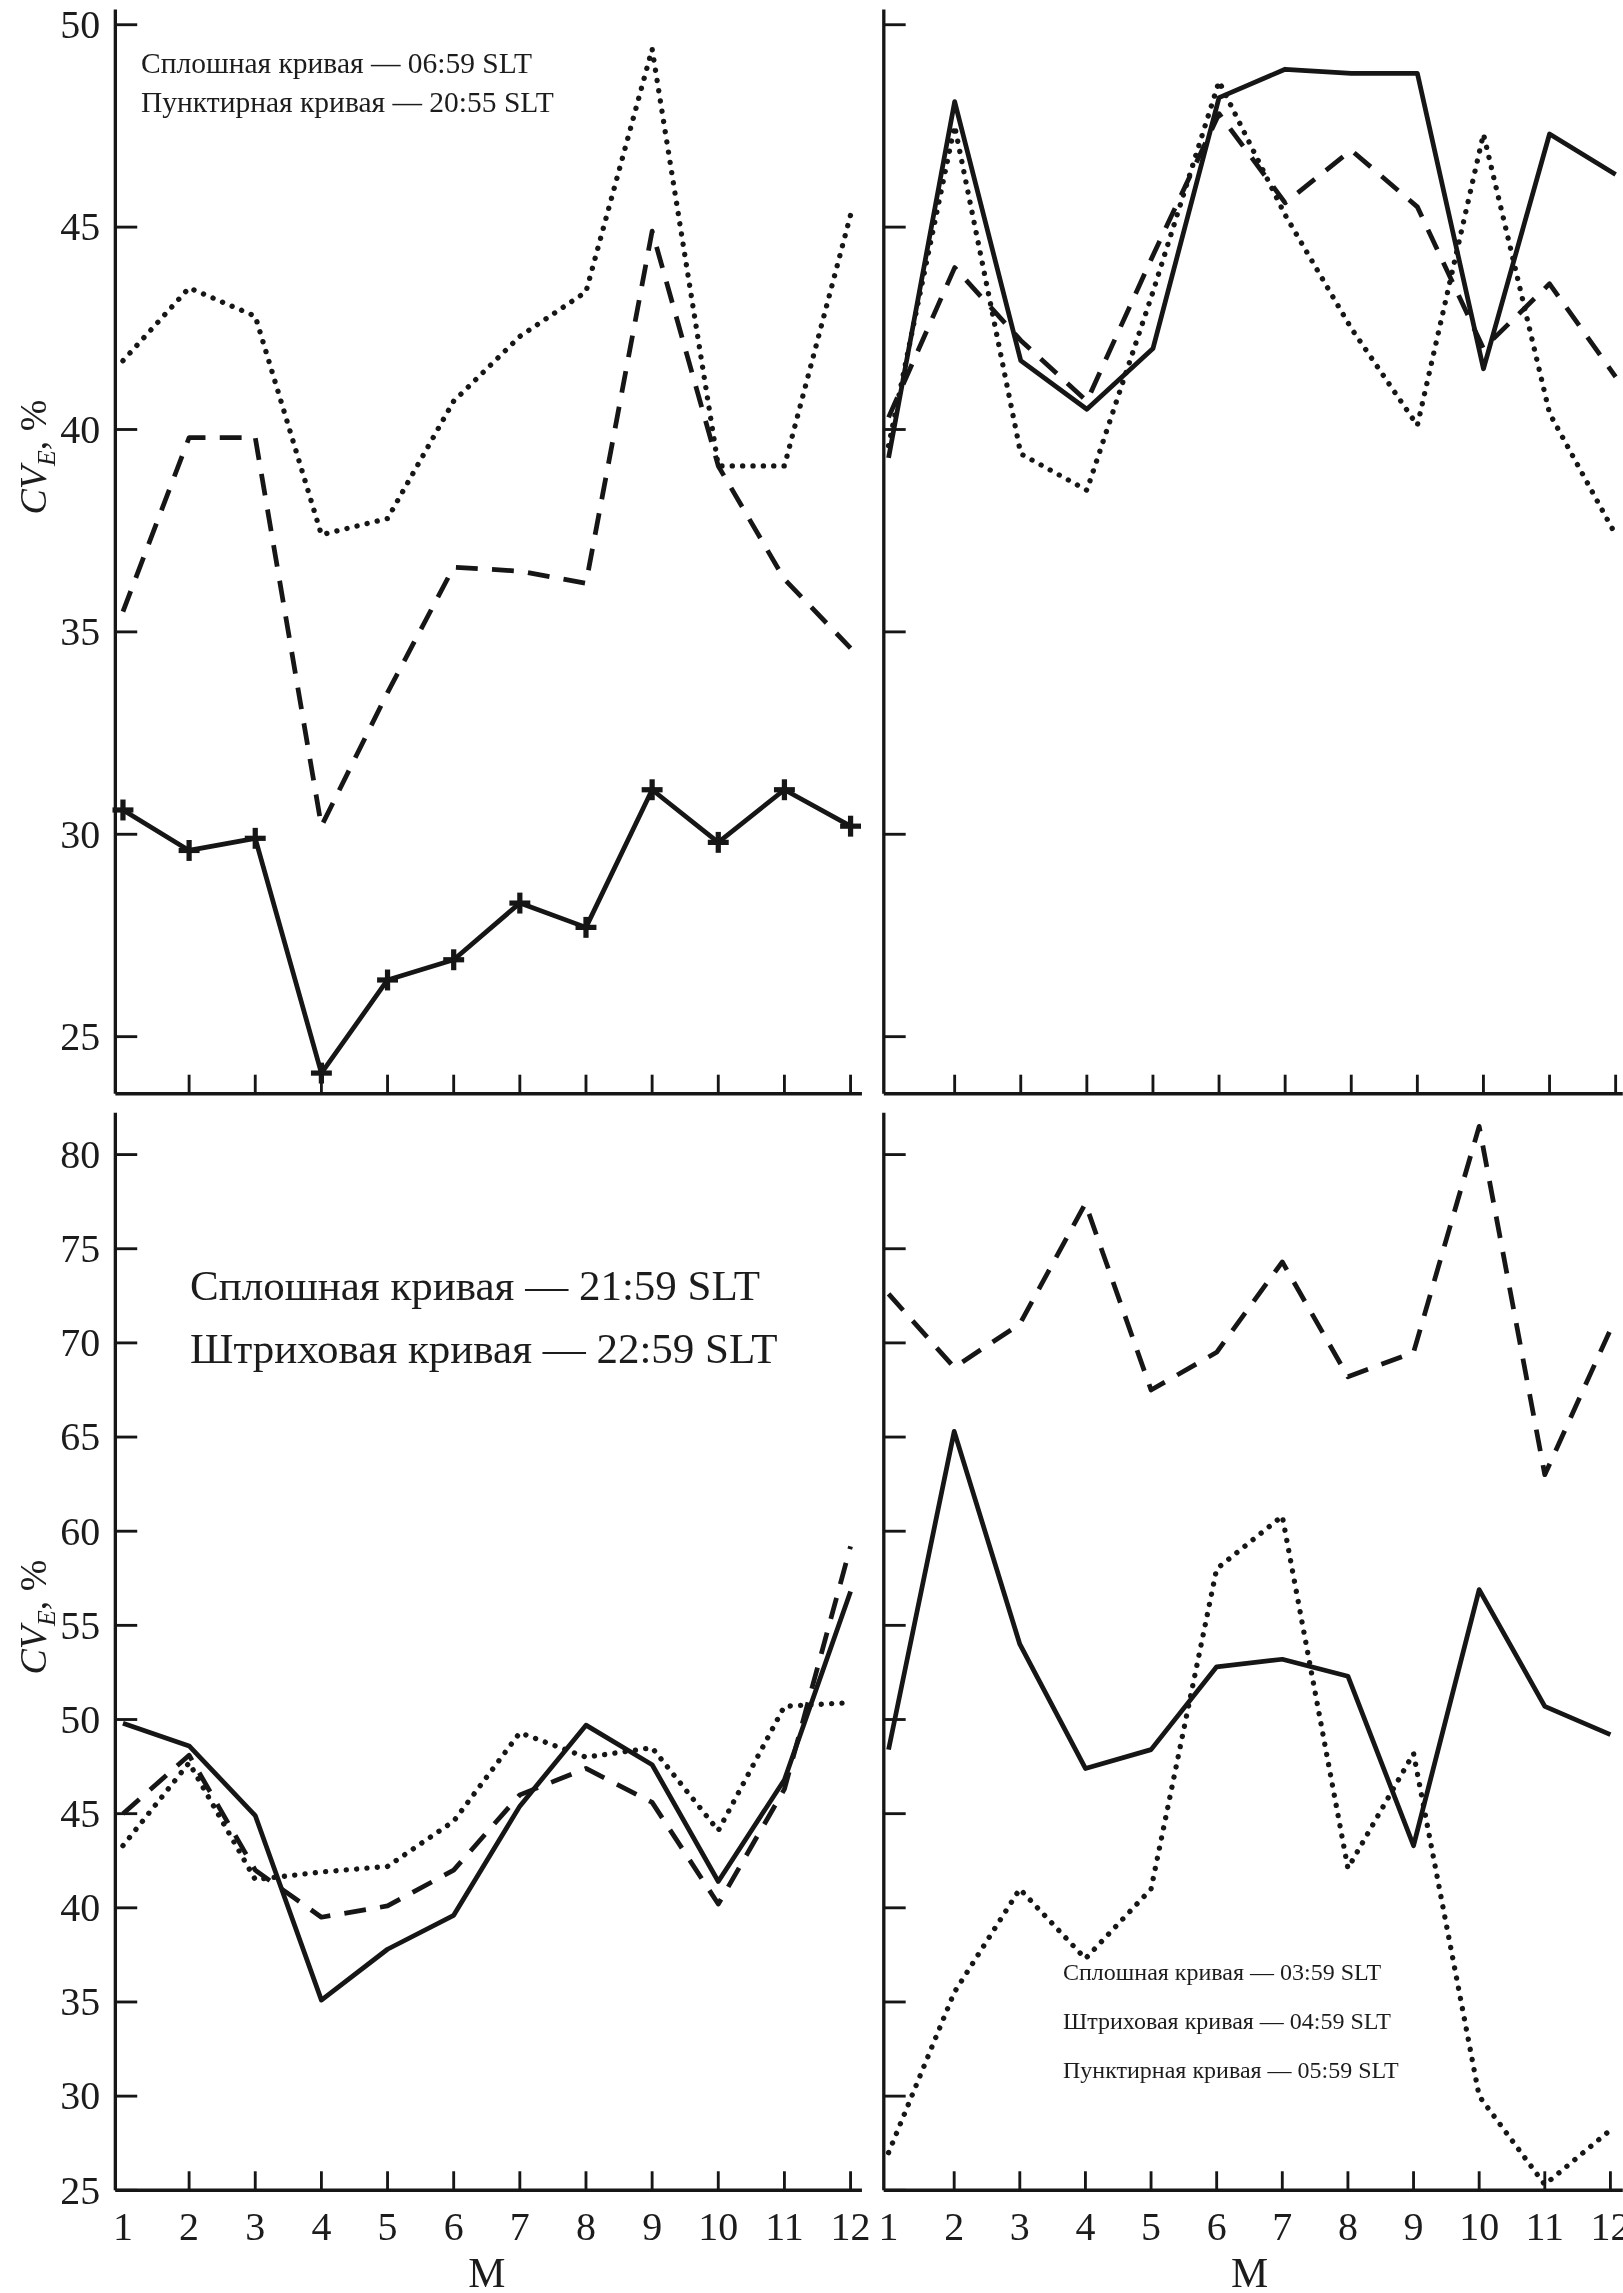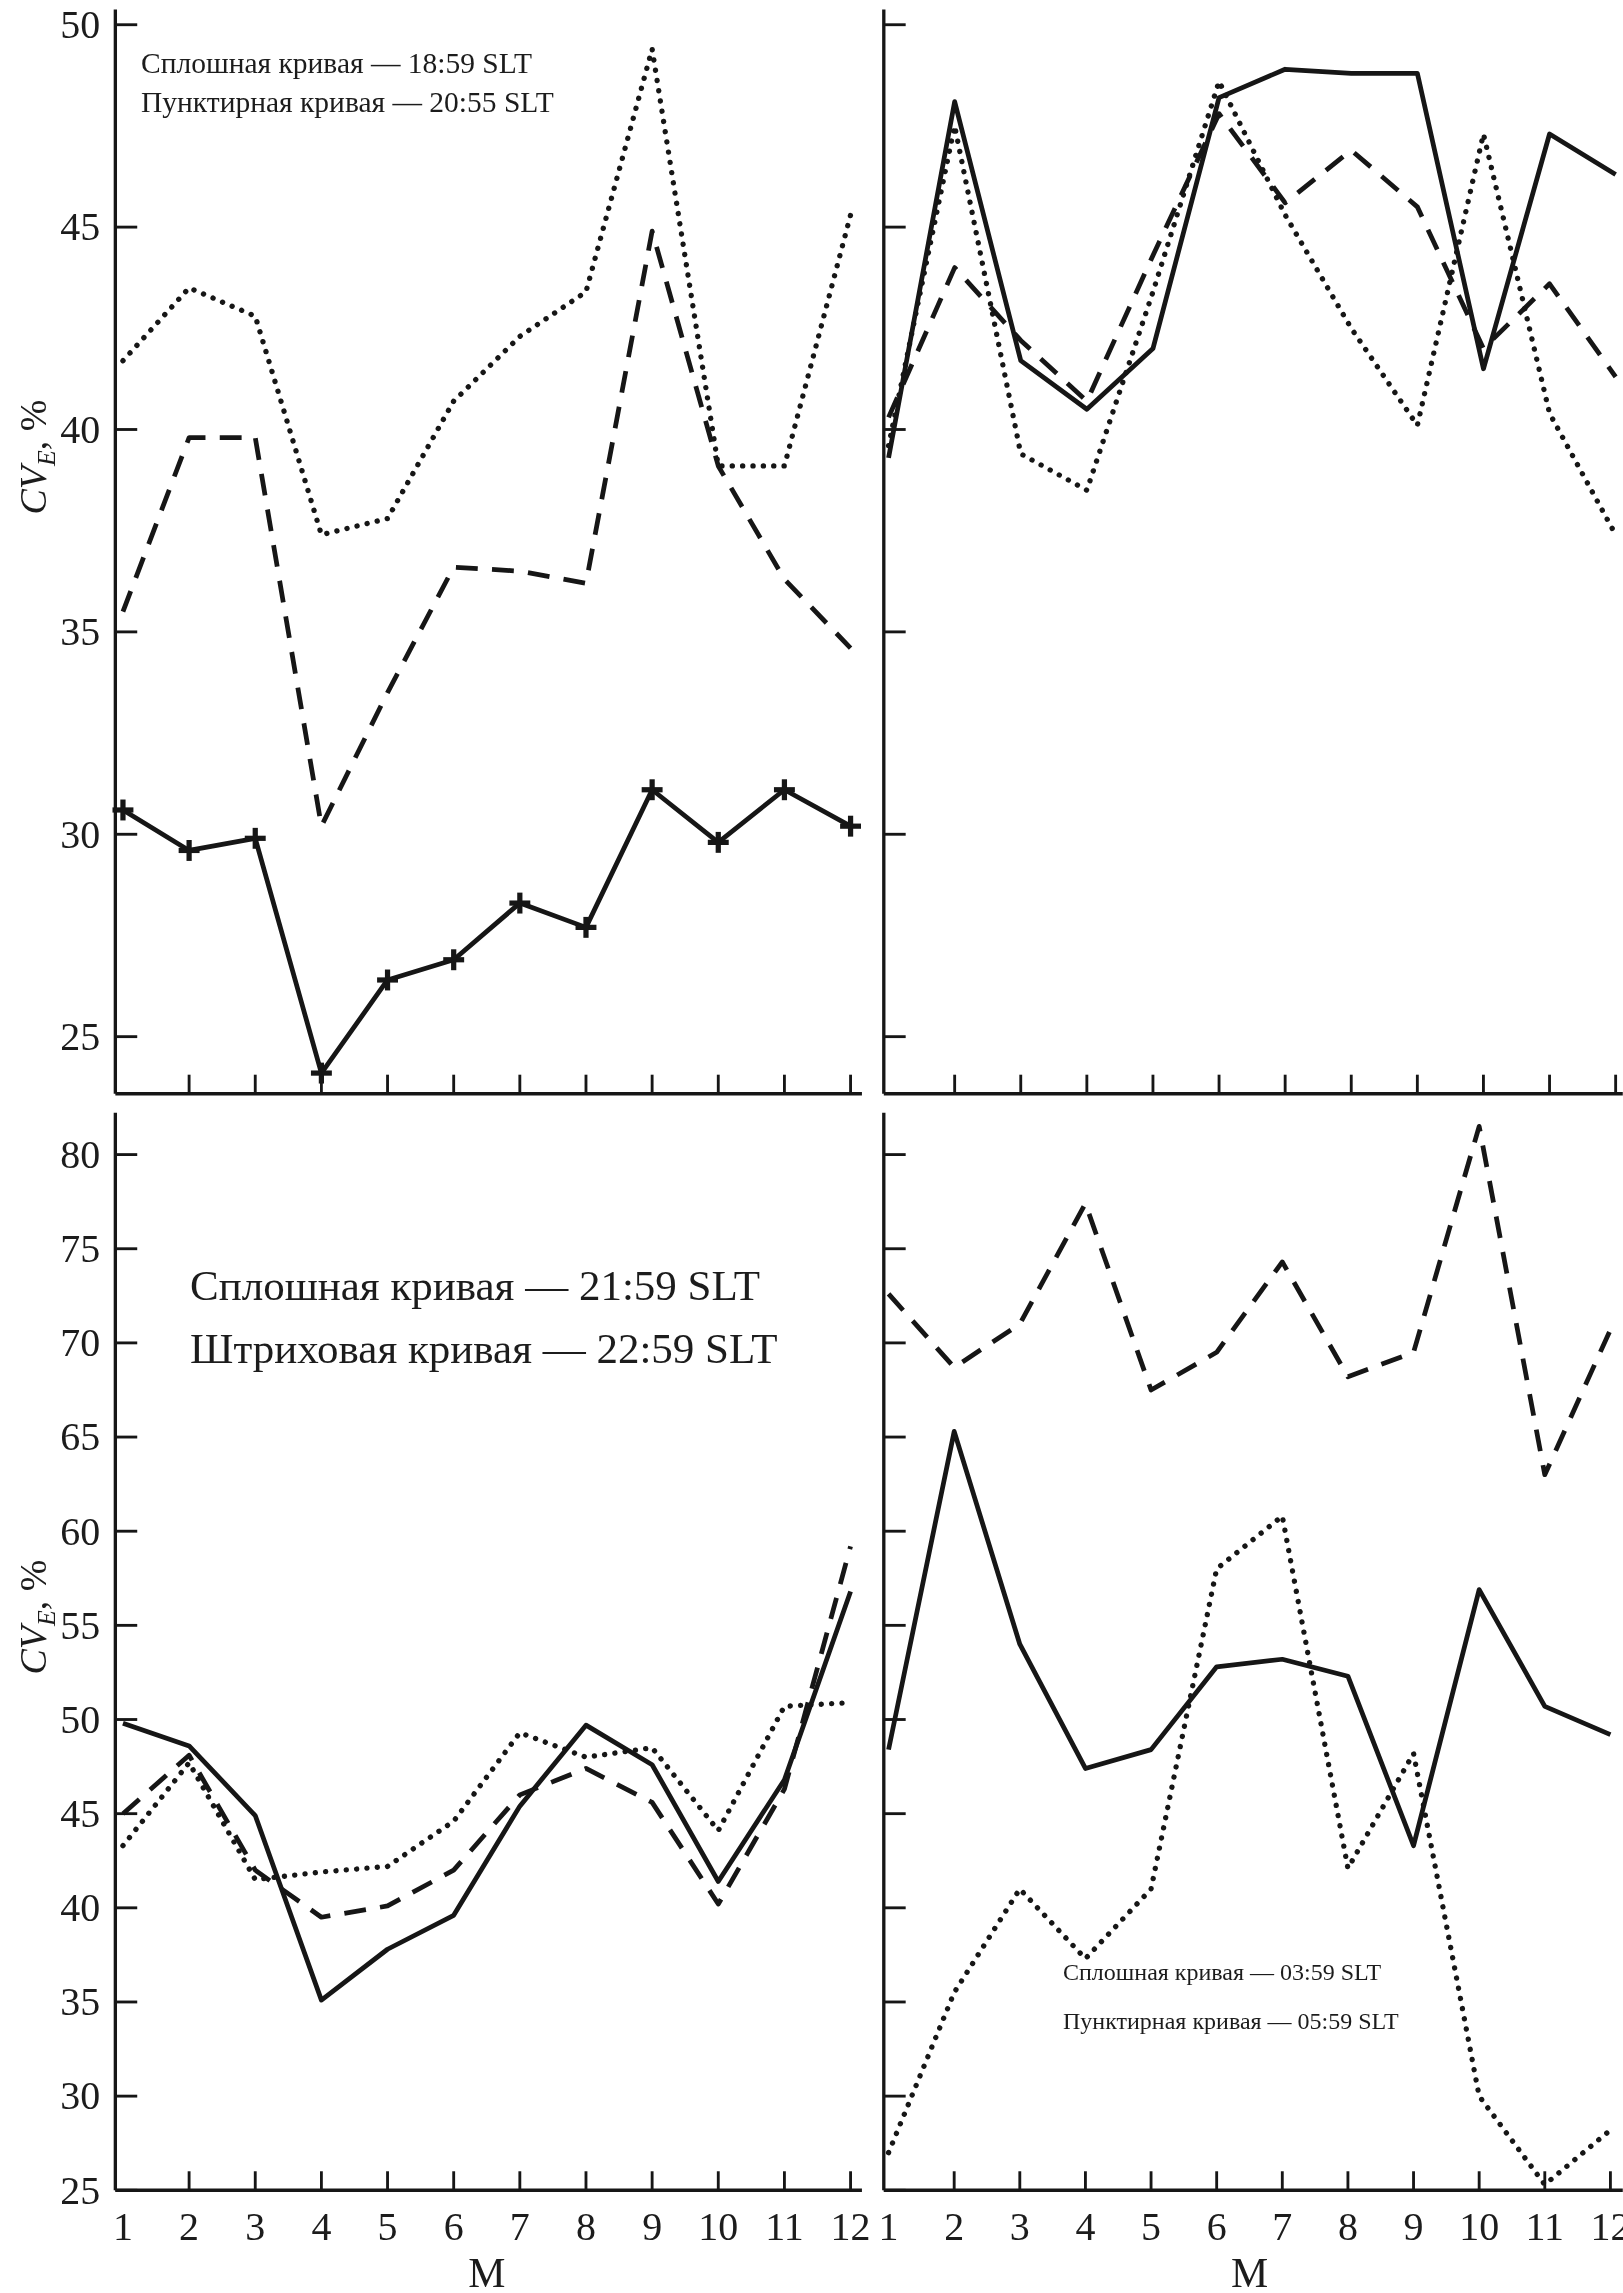--- a/index.html
+++ b/index.html
@@ -188,32 +188,33 @@
       <text x="1624" y="2355" text-anchor="middle" font-size="42" fill="#1c1c1c" font-family="&quot;Liberation Serif&quot;,&quot;DejaVu Serif&quot;,serif">11</text>
       <line x1="1693" y1="2303" x2="1693" y2="2283" stroke="#161616" stroke-width="3"></line>
       <text x="1693" y="2355" text-anchor="middle" font-size="42" fill="#1c1c1c" font-family="&quot;Liberation Serif&quot;,&quot;DejaVu Serif&quot;,serif">12</text>
       <text x="1313.5" y="2405" text-anchor="middle" font-size="44" fill="#1c1c1c" font-family="&quot;Liberation Serif&quot;,&quot;DejaVu Serif&quot;,serif">М</text>
       <polyline points="934,1839.68 1003,1505.06 1072,1728.8000000000002 1141,1859.48 1210,1839.68 1279,1752.56 1348,1744.6399999999999 1417,1762.46 1486,1940.66 1555,1671.38 1624,1794.1399999999999 1693,1823.84" fill="none" stroke="#161616" stroke-width="5" stroke-linejoin="round"></polyline>
       <polyline points="934,1360.5200000000002 1003,1437.74 1072,1392.2 1141,1265.4799999999998 1210,1461.5 1279,1421.9 1348,1326.8600000000001 1417,1447.6399999999999 1486,1421.9 1555,1184.3 1624,1550.6 1693,1398.1399999999999" fill="none" stroke="#161616" stroke-width="5" stroke-linejoin="round" stroke-dasharray="23 15"></polyline>
       <polyline points="934,2263.4 1003,2095.1 1072,1986.2 1141,2059.46 1210,1986.2 1279,1649.6 1348,1594.16 1417,1964.42 1486,1843.6399999999999 1555,2204 1624,2297.0600000000004 1693,2239.64" fill="none" stroke="#161616" stroke-width="5.6" stroke-linejoin="round" stroke-dasharray="0.1 10.8" stroke-linecap="round"></polyline>
     </svg>
 
   <div class="legend lg1">
-    <div>Сплошная кривая — 18:59 SLT</div>
+    <div>Сплошная кривая — 06:59 SLT</div>
     <div>Пунктирная кривая — 20:55 SLT</div>
   </div>
 
 
   <div class="legend lg3">
     <div>Сплошная кривая — 21:59 SLT</div>
     <div>Штриховая кривая — 22:59 SLT</div>
   </div>
 
   <div class="legend lg4">
     <div>Сплошная кривая — 03:59 SLT</div>
+    <div>Штриховая кривая — 04:59 SLT</div>
     <div>Пунктирная кривая — 05:59 SLT</div>
   </div>
 
   <div class="ylab yl-top"><i><span>CV</span><sub>E</sub></i><span>, %</span></div>
 
   <div class="ylab yl-bot"><i><span>CV</span><sub>E</sub></i><span>, %</span></div>
 
 </div>
 
 

